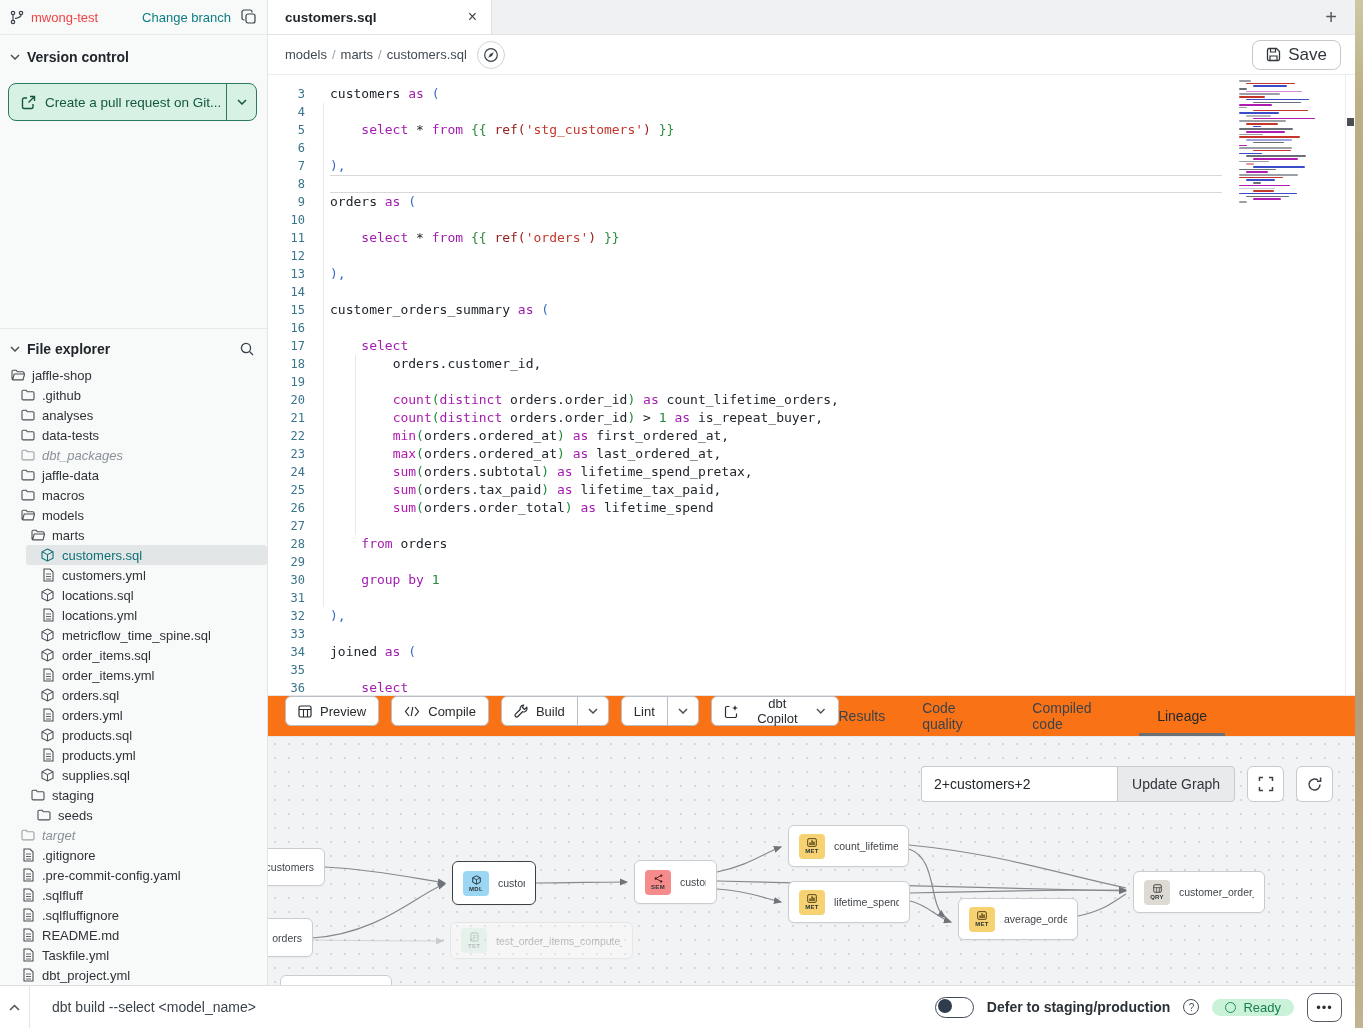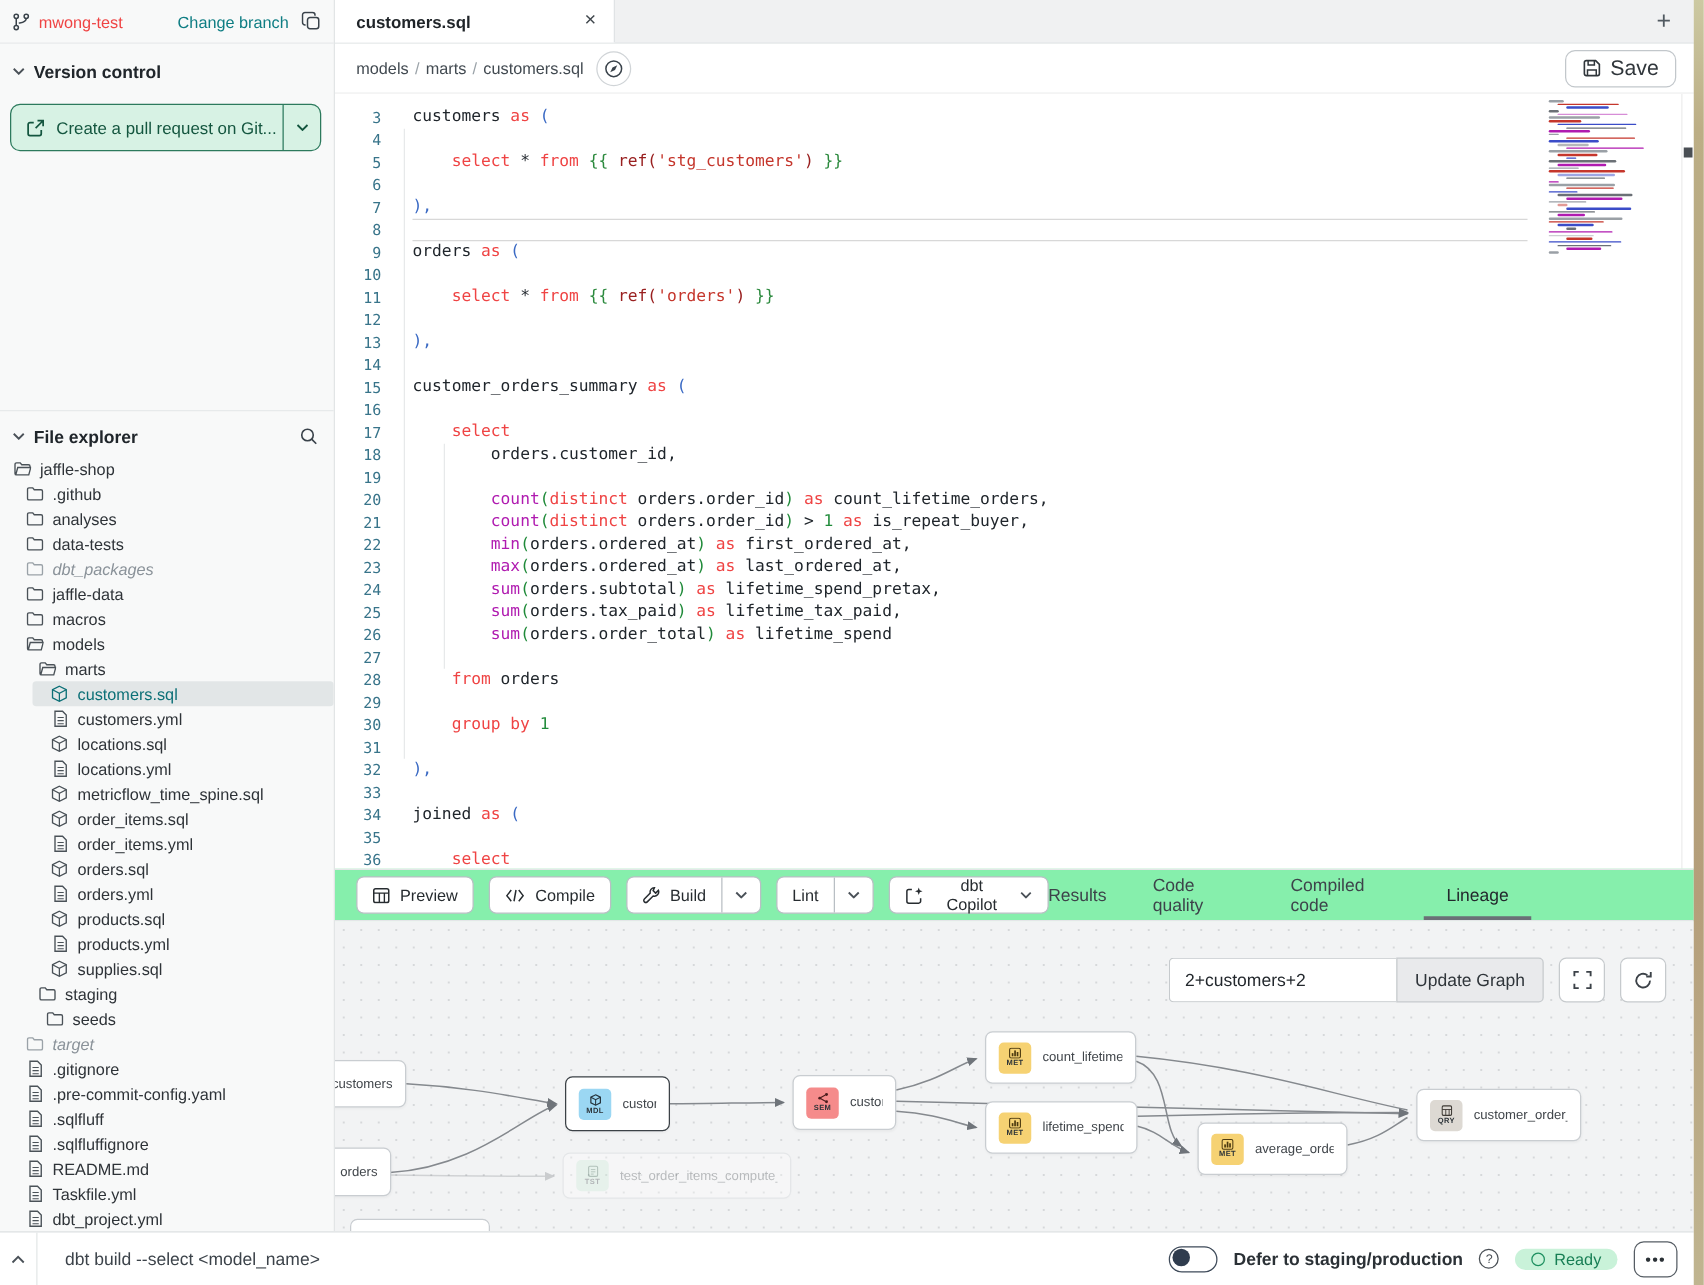--- a/index.html
+++ b/index.html
@@ -56,49 +56,49 @@
     display:flex; align-items:center; gap:7px; padding:0 13px; font-size:17px; color:#30363b; cursor:pointer; }
 
   
   .editor { position:absolute; top:75px; left:0; right:0; height:620px; background:#fff; overflow:hidden; }
   .codewrap { position:absolute; top:10px; left:0; right:0;
     font-family:"DejaVu Sans Mono","Liberation Mono",monospace; }
   .cl { display:flex; height:18px; line-height:18px; }
   .cl .ln { width:37px; text-align:right; font-size:12px; color:#38748a; flex:none; }
   .cl .code { margin-left:25px; flex:1; font-size:13px; white-space:pre; margin-right:133px; }
   .cl.active .code { border-top:1px solid #d8d8d8; border-bottom:1px solid #d8d8d8; }
-  .tk-kw { color:#ef4444; } .tk-fn { color:#b01bb0; } .tk-str { color:#c5362c; }
+  .tk-kw { color:#a21caf; } .tk-fn { color:#b01bb0; } .tk-str { color:#c5362c; }
   .tk-ref { color:#992020; } .tk-jin { color:#2c8a3e; } .tk-num { color:#208b3a; }
   .tk-par { color:#3b6ac4; } .tk-id { color:#20262c; } .tk-ws { color:#20262c; }
   .iguide { position:absolute; width:1px; background:#e7e9ea; }
   .minimap { position:absolute; top:3px; right:43px; width:77px; padding:2px 4px; background:#fff; }
   .mrow { height:1.6px; margin-bottom:1.1px; border-radius:1px; }
   .vscroll { position:absolute; top:0; right:0; width:10px; bottom:0; border-left:1px solid #ededed; background:#fff; }
   .vscroll .thumb { position:absolute; top:43px; left:1px; right:1px; height:8px; background:#4a4f54; }
 
   
-  .toolbar { position:absolute; top:695px; left:0; right:0; height:42px; background:#86efac;
+  .toolbar { position:absolute; top:695px; left:0; right:0; height:42px; background:#f97316;
     border-top:1px solid #e4e6e8; border-bottom:1px solid #e4e6e8;
-    display:flex; align-items:center; padding-left:17px; }
+    display:flex; align-items:flex-start; padding-left:17px; }
   .btn { height:30px; background:#fff; border:1px solid #b9bfc4; border-radius:6px;
     display:flex; align-items:center; font-size:13px; color:#272c30; cursor:pointer; }
   .btn + .btn { margin-left:12px; }
   .btn .seg { display:flex; align-items:center; gap:8px; padding:0 12px; height:100%; }
   .btn .seg.caret { padding:0 10px; border-left:1px solid #b9bfc4; }
   .panel-tabs { margin-left:auto; margin-right:148px; display:flex; gap:37px; height:100%; align-items:stretch; }
   .ptab { position:relative; display:flex; align-items:center; font-size:14px; color:#3d434a; cursor:pointer; }
   .ptab.active { color:#23282d; }
   .ptab.active::after { content:""; position:absolute; left:-18px; right:-18px; bottom:0; height:3px; background:#6a7076; }
 
   
   .lineage { position:absolute; top:737px; left:0; right:0; height:248px; background:#f2f3f4; overflow:hidden;
     background-image:radial-gradient(#d6d8da 1px, transparent 1px); background-size:14px 14px; }
   .lin-controls { position:absolute; top:29px; right:22px; display:flex; gap:12px; z-index:5; }
   .selector { display:flex; height:36px; }
-  .selector input { width:182px; height:36px; border:1px solid #c6cacd; border-right:none;
+  .selector input { width:196px; height:36px; border:1px solid #c6cacd; border-right:none;
     border-radius:4px 0 0 4px; padding:0 12px; font-size:14px; color:#23282d; background:#fff; outline:none;
     font-family:"Liberation Sans",sans-serif; }
   .update-btn { height:36px; padding:0 14px; background:#e9eaec; border:1px solid #c6cacd;
     border-radius:0 4px 4px 0; font-size:14px; color:#2f353a; display:flex; align-items:center; cursor:pointer; }
   .icon-btn { width:37px; height:36px; background:#fff; border:1px solid #c6cacd; border-radius:6px;
     display:flex; align-items:center; justify-content:center; cursor:pointer; }
   .edges { position:absolute; inset:0; }
   .node { position:absolute; background:#fff; border:1px solid #c9cdd1; border-radius:6px;
     display:flex; align-items:center; gap:9px; padding:0 10px; cursor:pointer;
     box-shadow:0 1px 2px rgba(0,0,0,.04); }

